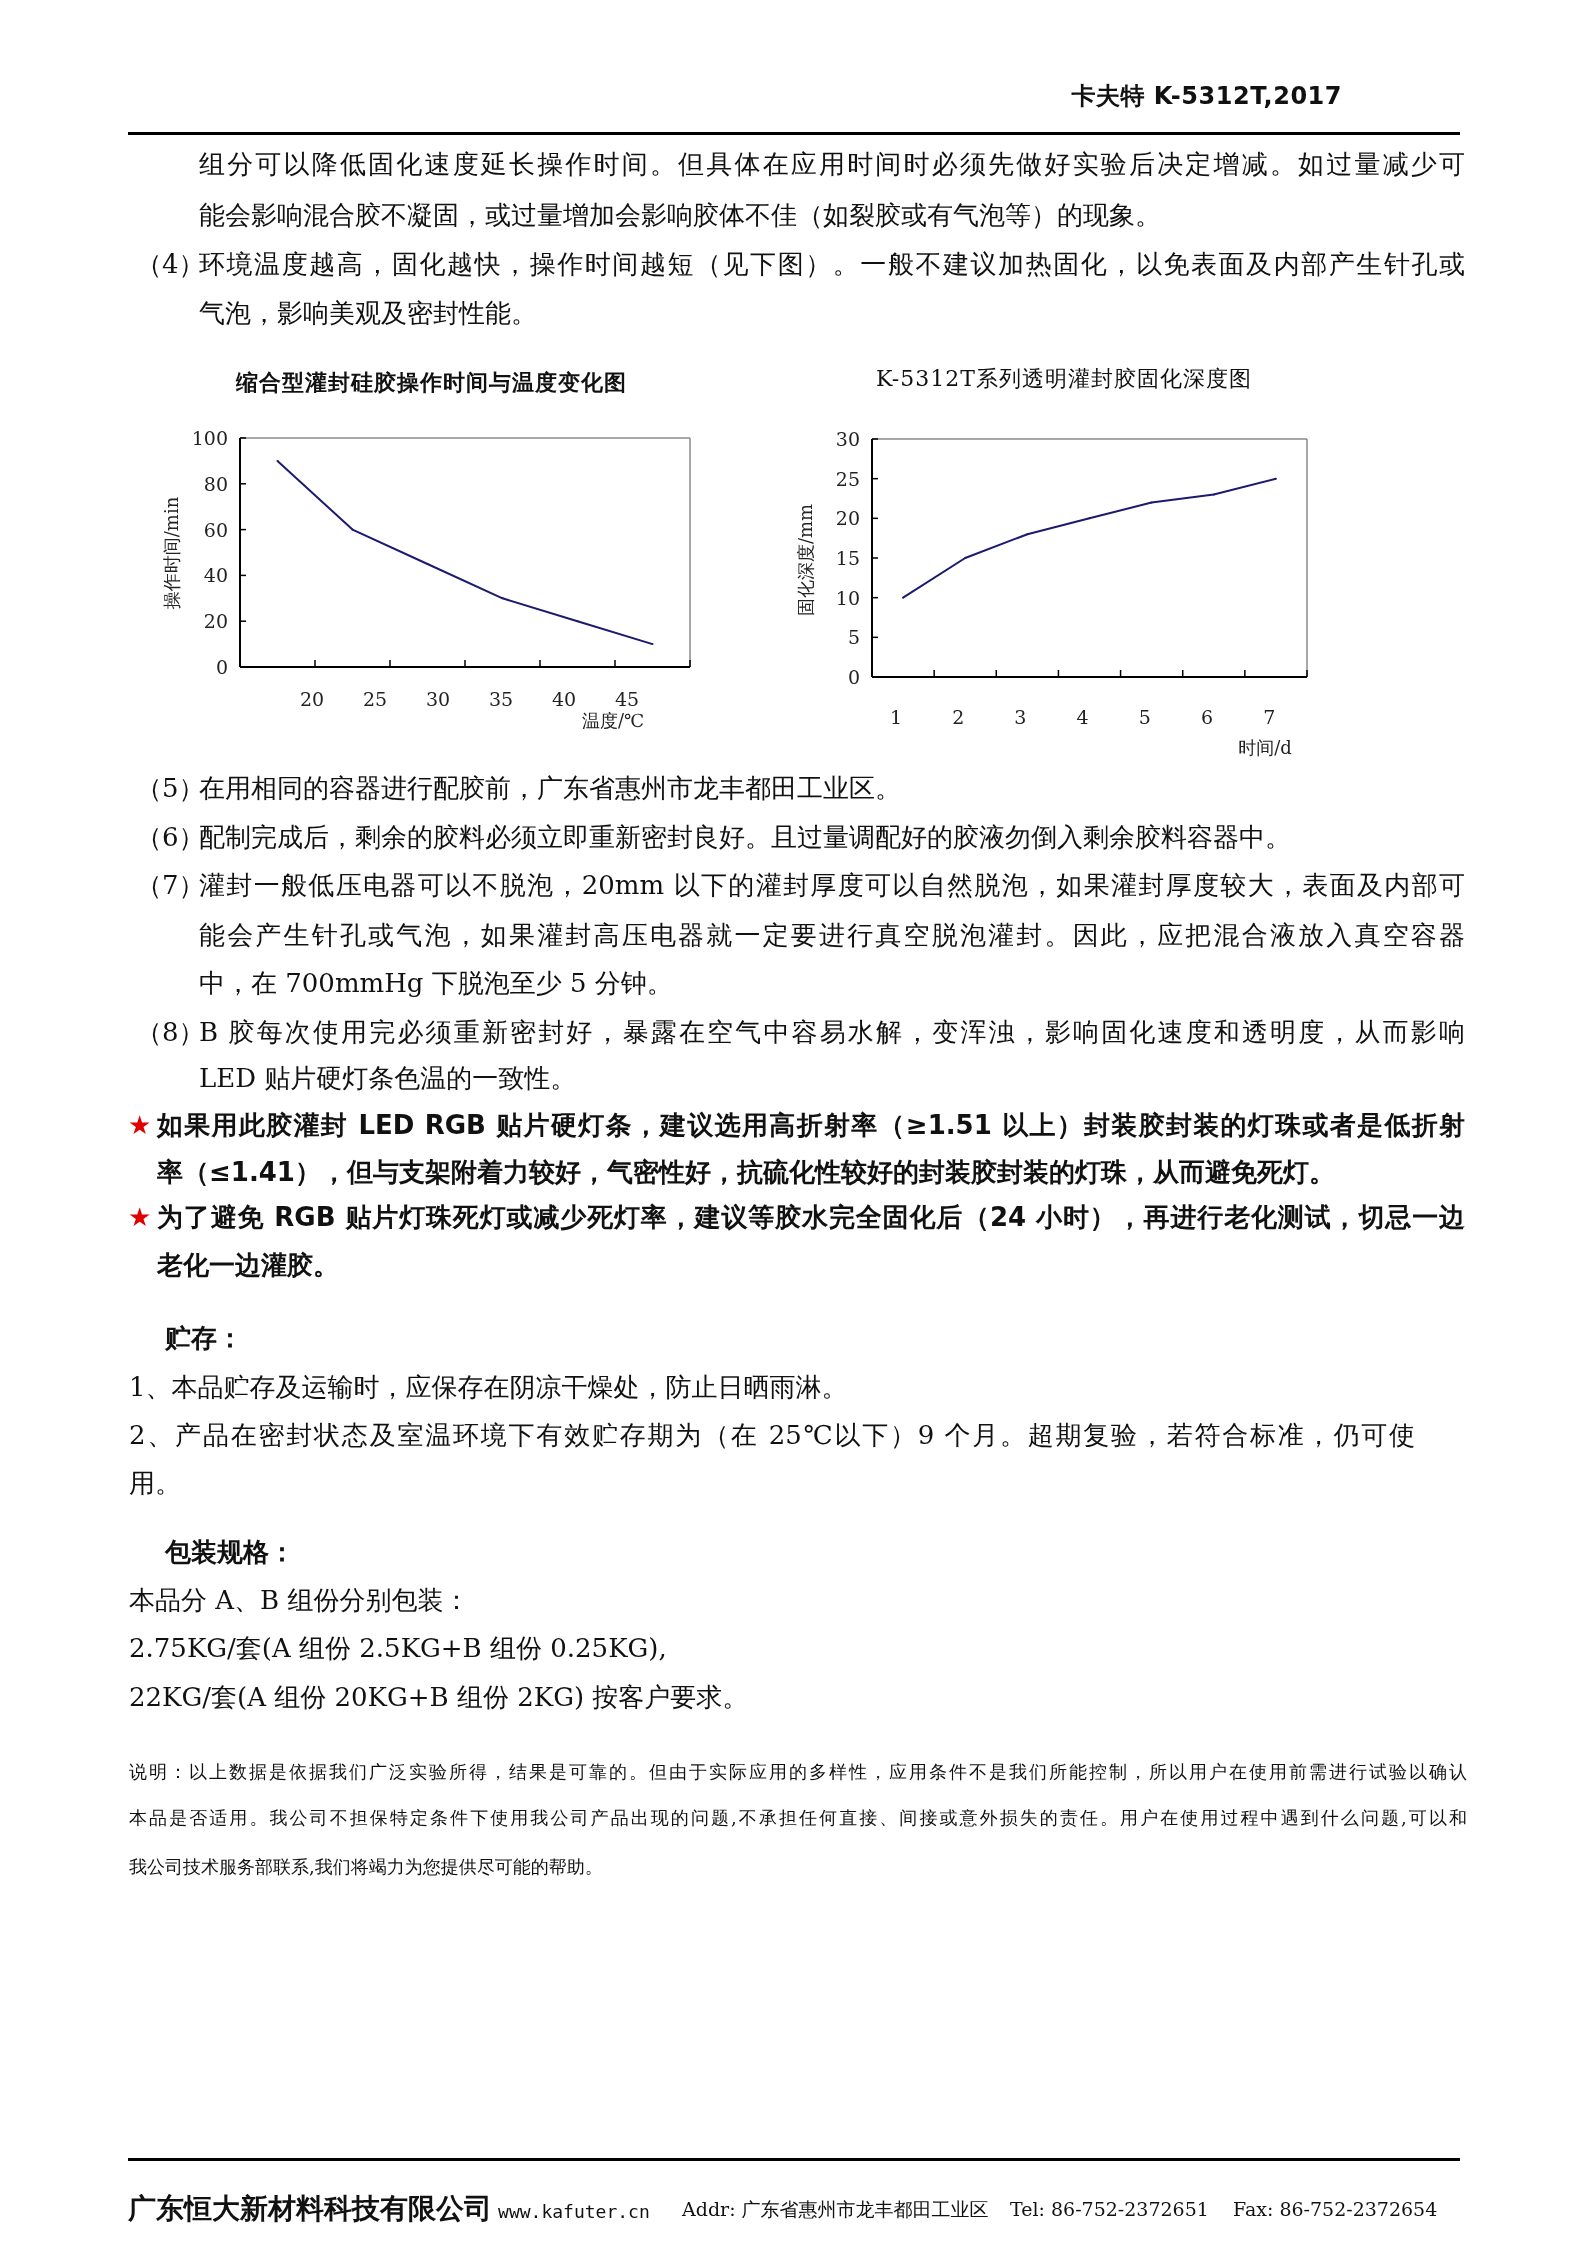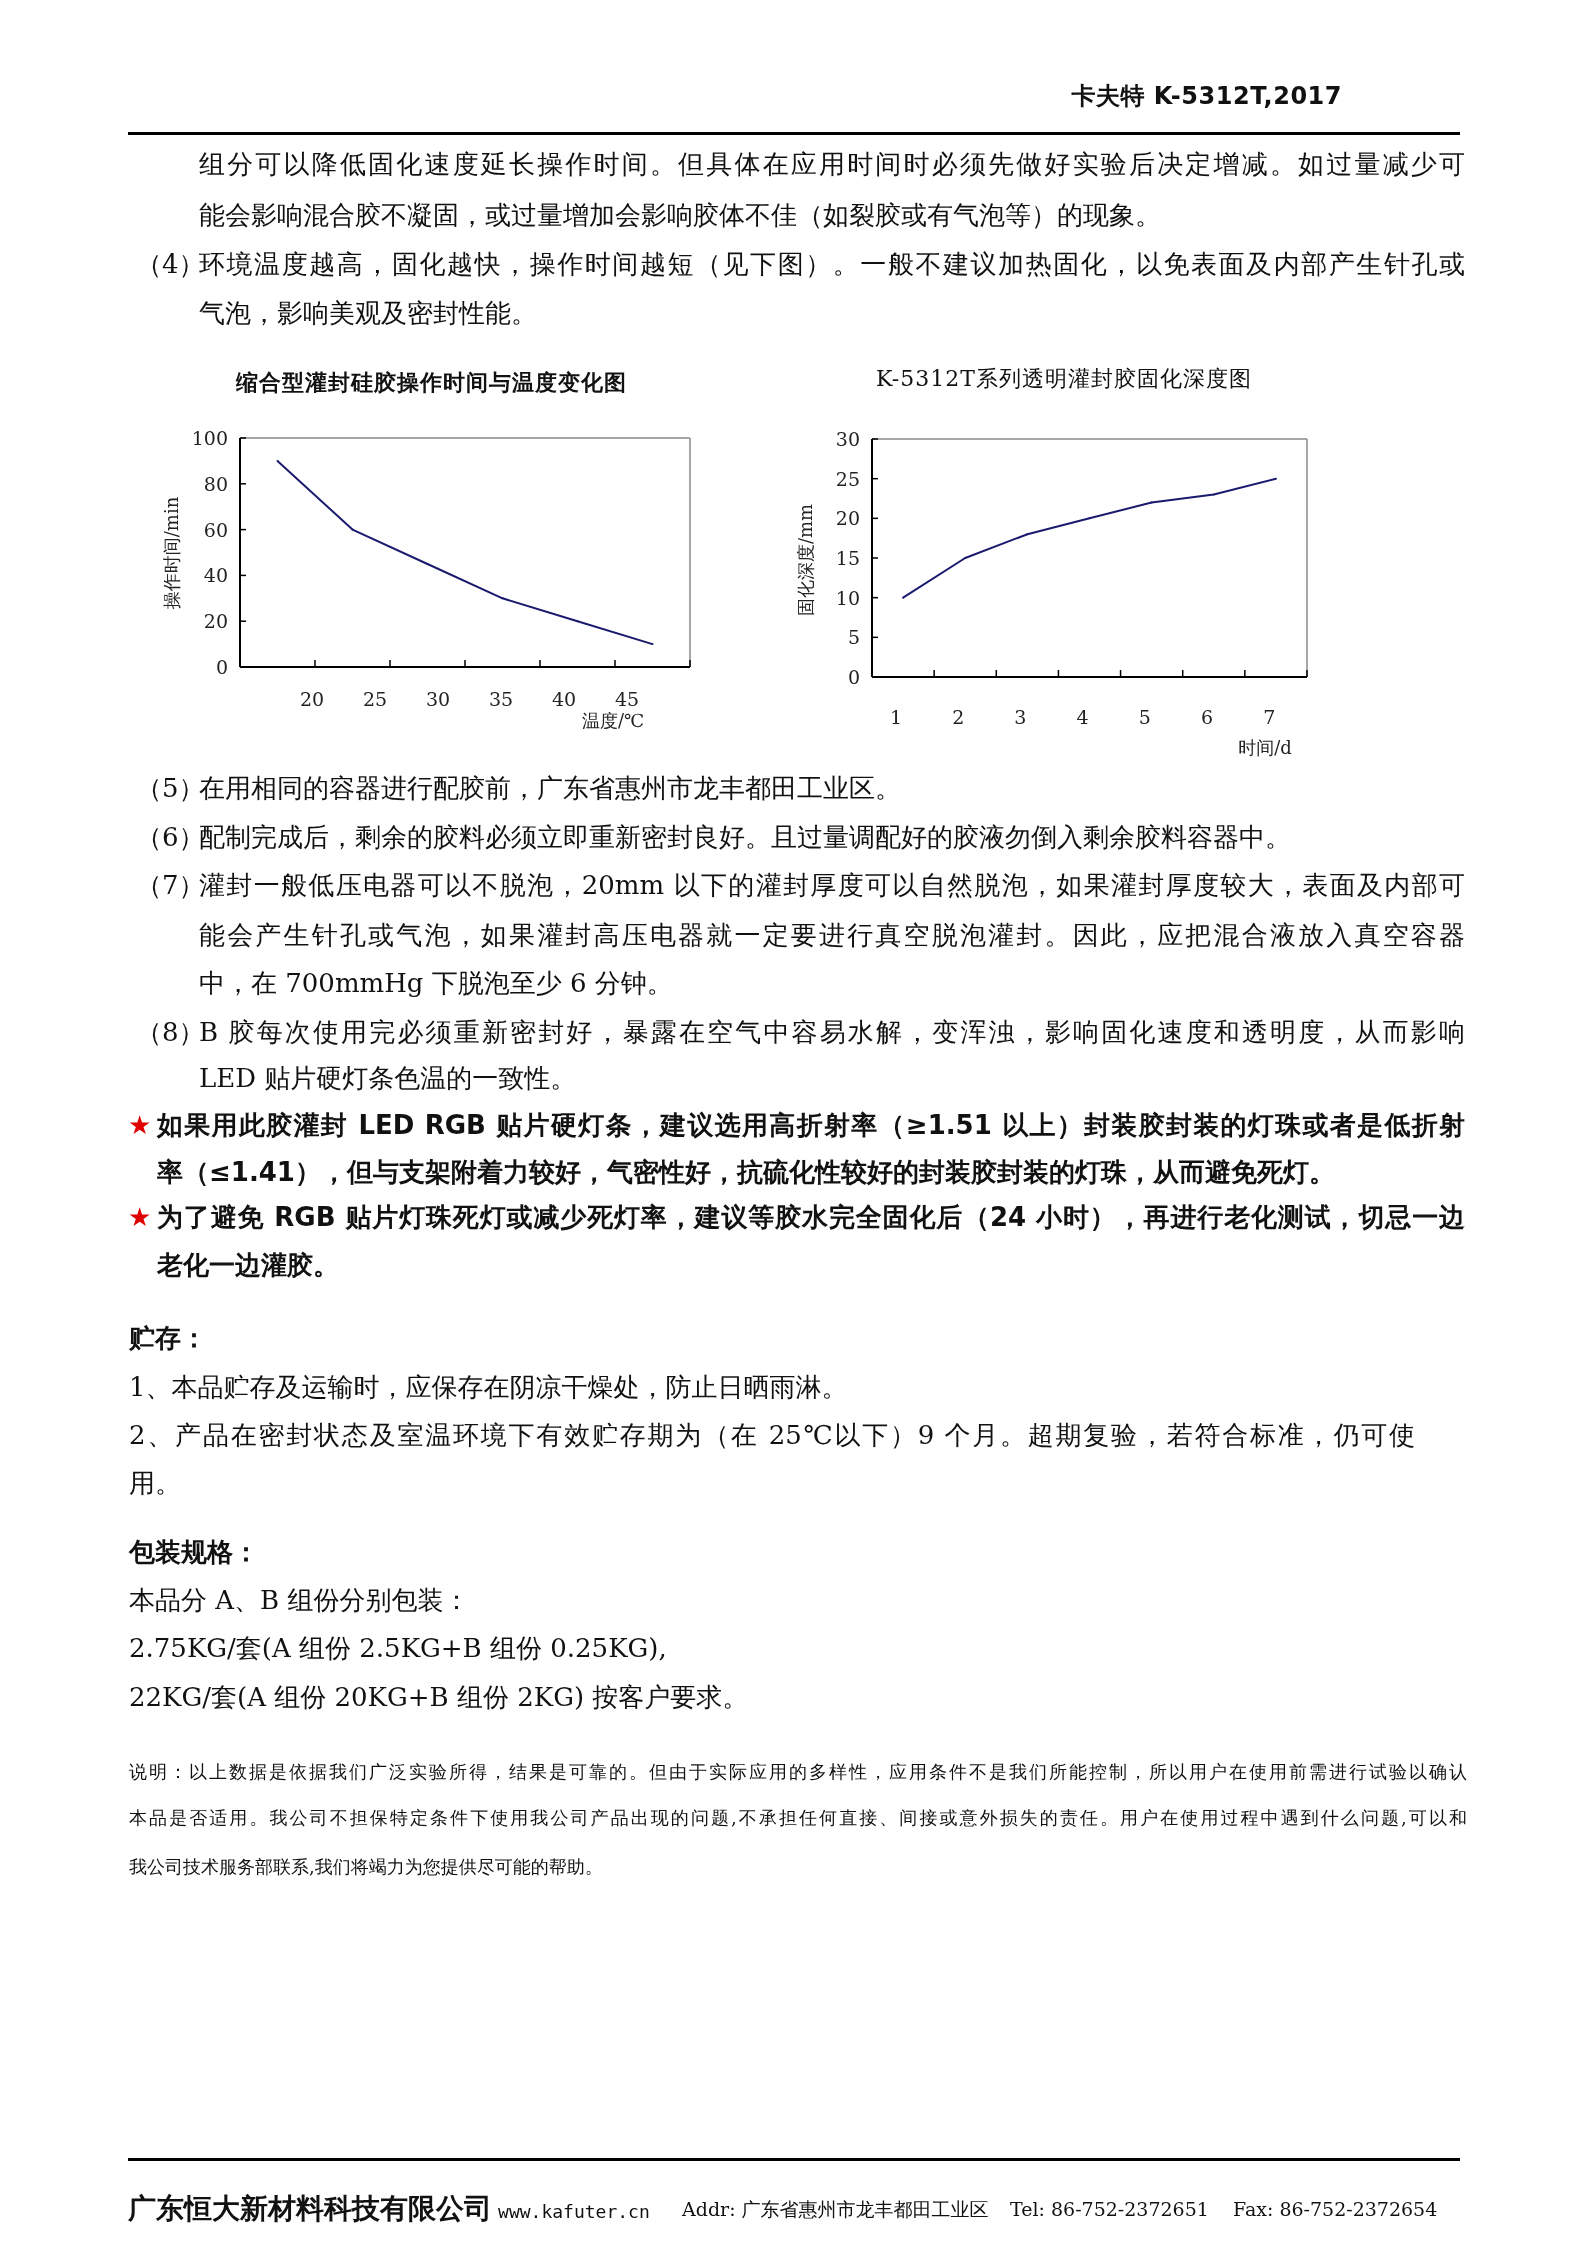--- a/index.html
+++ b/index.html
@@ -6,21 +6,21 @@
   body { width: 1587px; height: 2245px; position: relative; overflow: hidden;
          font-family: "DejaVu Serif", "Liberation Serif", serif; color: #111; }
   .abs { position: absolute; white-space: nowrap; }
   .hdr-title { left: 1062px; top: 80px; width: 280px; height: 32px; font-family: "DejaVu Sans", "Liberation Sans", sans-serif;
                font-weight: bold; font-size: 24px; line-height: 32px; text-align: right; letter-spacing: 0.5px; }
   .rule { position: absolute; left: 128px; width: 1332px; height: 3px; background: #000; }
   .line { position: absolute; height: 40px; line-height: 40px; font-size: 26px; white-space: nowrap; overflow: visible; }
   .full { text-align: justify; text-align-last: justify; }
   .bold { font-weight: bold; font-family: "DejaVu Sans", "Liberation Sans", sans-serif; }
   .star { color: #e00000; font-size: 26px; }
-  .sec-head { font-weight: bold; font-family: "DejaVu Sans", "Liberation Sans", sans-serif; font-size: 26px; }
+  .sec-head { font-weight: bold; font-family: "DejaVu Sans", "Liberation Sans", sans-serif; font-size: 26px; margin-left: 36px; }
   .note { position: absolute; font-size: 18px; height: 30px; line-height: 30px; white-space: nowrap; }
   .chart-title { position: absolute; font-size: 22px; font-family: "DejaVu Serif", "Liberation Serif", serif; white-space: nowrap; letter-spacing: 1px; }
   svg text { font-family: "DejaVu Serif", "Liberation Serif", serif; fill: #222; }
   .footer { position: absolute; top: 2194px; height: 30px; line-height: 30px; font-size: 19px; white-space: nowrap; }
   .footer .co { font-weight: bold; font-family: Liberation Serif, serif; font-size: 28px; }
   .footer .mono { font-family: "DejaVu Sans Mono", "Liberation Mono", monospace; font-size: 18px; }
 </style>
 </head>
 <body>
 
@@ -122,21 +122,21 @@
 
 <div class="line" style="left:136px; top:768px;">（5）</div>
 <div class="line" style="left:199px; top:768px;">在用相同的容器进行配胶前，广东省惠州市龙丰都田工业区。</div>
 
 <div class="line" style="left:136px; top:817px;">（6）</div>
 <div class="line" style="left:199px; top:817px;">配制完成后，剩余的胶料必须立即重新密封良好。且过量调配好的胶液勿倒入剩余胶料容器中。</div>
 
 <div class="line" style="left:136px; top:865px;">（7）</div>
 <div class="line full" style="left:199px; top:865px; width:1266px;">灌封一般低压电器可以不脱泡，20mm 以下的灌封厚度可以自然脱泡，如果灌封厚度较大，表面及内部可</div>
 <div class="line full" style="left:199px; top:915px; width:1266px;">能会产生针孔或气泡，如果灌封高压电器就一定要进行真空脱泡灌封。因此，应把混合液放入真空容器</div>
-<div class="line" style="left:199px; top:963px;">中，在 700mmHg 下脱泡至少 6 分钟。</div>
+<div class="line" style="left:199px; top:963px;">中，在 700mmHg 下脱泡至少 5 分钟。</div>
 
 <div class="line" style="left:136px; top:1012px;">（8）</div>
 <div class="line full" style="left:199px; top:1012px; width:1266px;">B 胶每次使用完必须重新密封好，暴露在空气中容易水解，变浑浊，影响固化速度和透明度，从而影响</div>
 <div class="line" style="left:199px; top:1058px;">LED 贴片硬灯条色温的一致性。</div>
 
 <div class="line star" style="left:128px; top:1105px;">★</div>
 <div class="line full bold" style="left:157px; top:1105px; width:1308px;">如果用此胶灌封 LED RGB 贴片硬灯条，建议选用高折射率（≥1.51 以上）封装胶封装的灯珠或者是低折射</div>
 <div class="line bold" style="left:157px; top:1152px;">率（≤1.41），但与支架附着力较好，气密性好，抗硫化性较好的封装胶封装的灯珠，从而避免死灯。</div>
 <div class="line star" style="left:128px; top:1197px;">★</div>
 <div class="line full bold" style="left:157px; top:1197px; width:1308px;">为了避免 RGB 贴片灯珠死灯或减少死灯率，建议等胶水完全固化后（24 小时），再进行老化测试，切忌一边</div>

